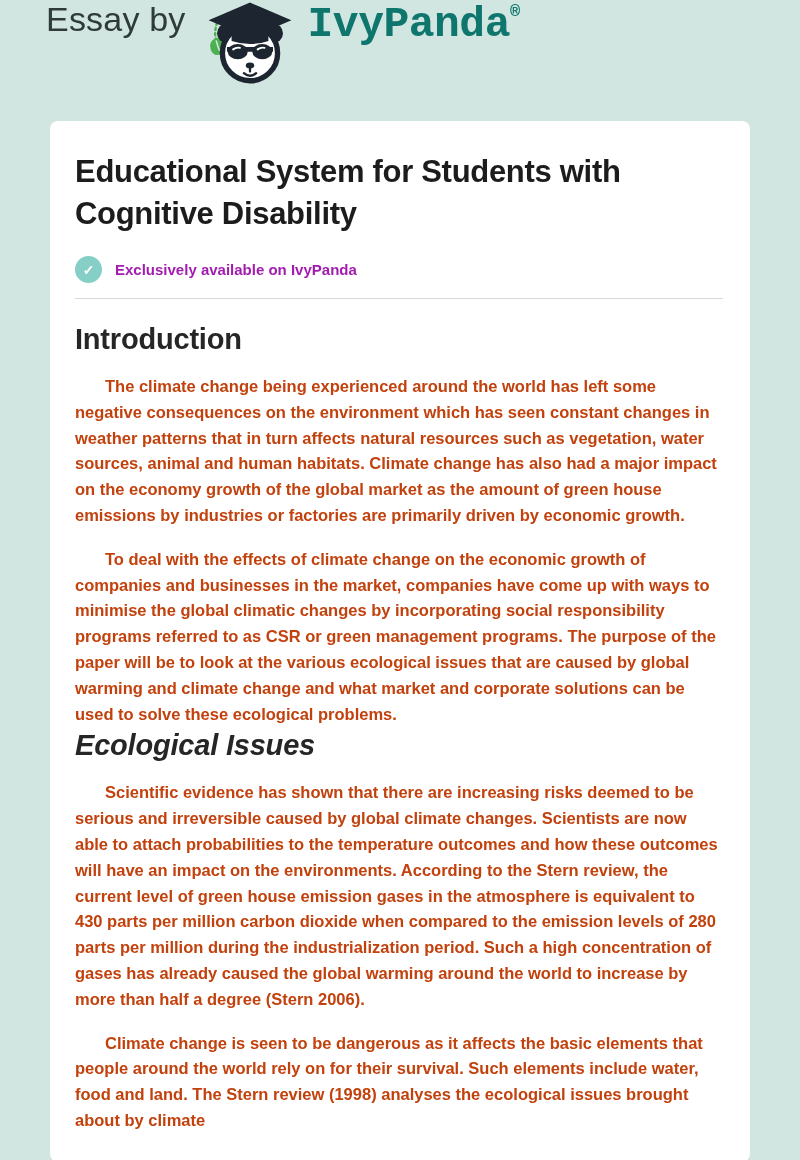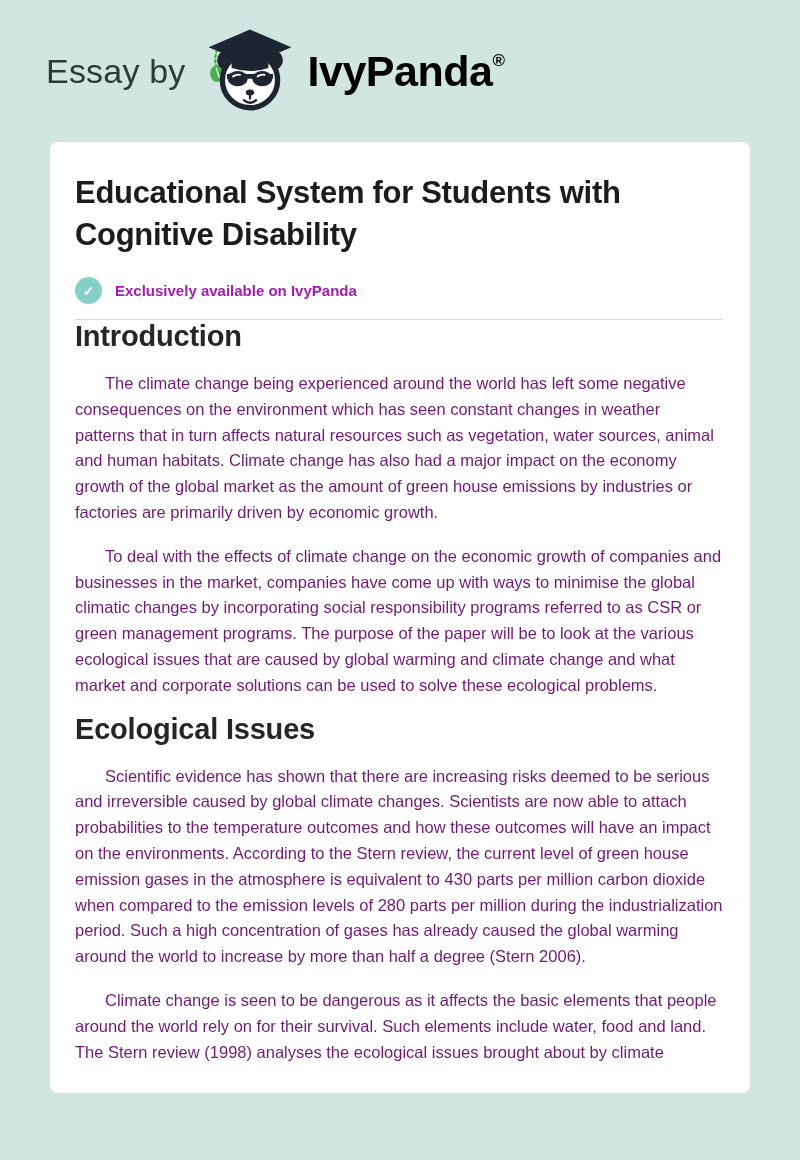--- a/index.html
+++ b/index.html
@@ -4,36 +4,36 @@
 <style>
   * { margin: 0; padding: 0; box-sizing: border-box; }
   html, body {
     width: 800px; height: 1160px;
     background: #d2e6e1;
     font-family: "Liberation Sans", sans-serif;
     overflow: hidden;
   }
   
   .header {
-    height: 142px;
+    height: 121px;
     display: flex;
-    align-items: center;
+    align-items: flex-start;
     padding-left: 46px;
   }
   .essay-by {
     font-size: 34px;
     color: #2e3b39;
     letter-spacing: 0.2px;
   }
   .logo { margin: 0 12px 0 18px; display: block; }
   .wordmark {
-    font-family: Liberation Sans, sans-serif;
+    font-family: Liberation Mono, monospace;
     font-weight: 700;
     font-size: 43px;
-    color: #000000;
+    color: #0f766e;
     letter-spacing: -0.5px;
     white-space: nowrap;
   }
   .wordmark sup {
     font-size: 17px;
     font-weight: 700;
     vertical-align: 20px;
   }
   
   .card {
@@ -76,28 +76,30 @@
   .divider {
     border: none;
     border-top: 1px solid #d9d9d9;
     margin-top: 15px;
   }
   h2 {
     font-size: 29px;
     font-weight: 700;
     color: #262626;
     letter-spacing: -0.2px;
+    margin-top: 24px;
   }
-  h2.later { margin-top: 14px; }
+  h2.later { margin-top: 2px; font-style: italic; }
   .card p {
     font-size: 16.5px;
     line-height: 25.8px;
-    color: #701a75;
+    color: #c2410c;
     text-indent: 30px;
     margin-top: 18px;
+    font-weight: bold;
   }
 </style>
 </head>
 <body>
 
 <div class="header">
   <span class="essay-by">Essay by</span>
 
   <svg class="logo" width="92" height="88" viewBox="0 0 120 112" aria-hidden="true">
 

